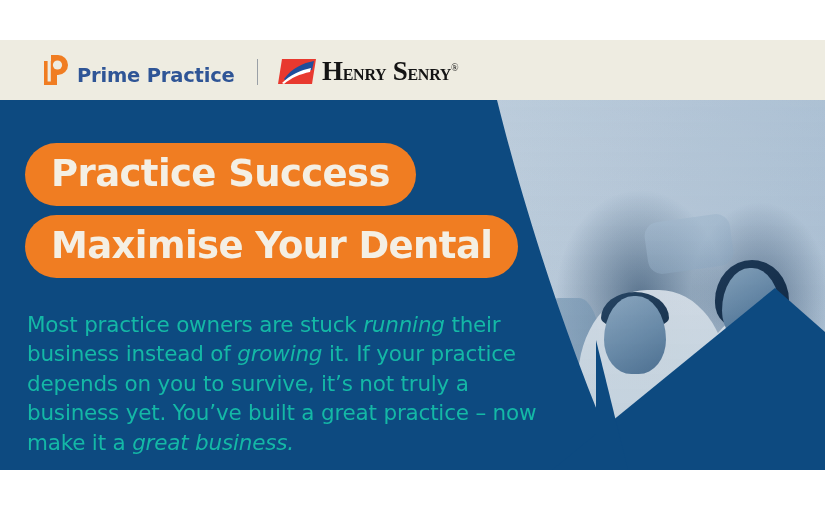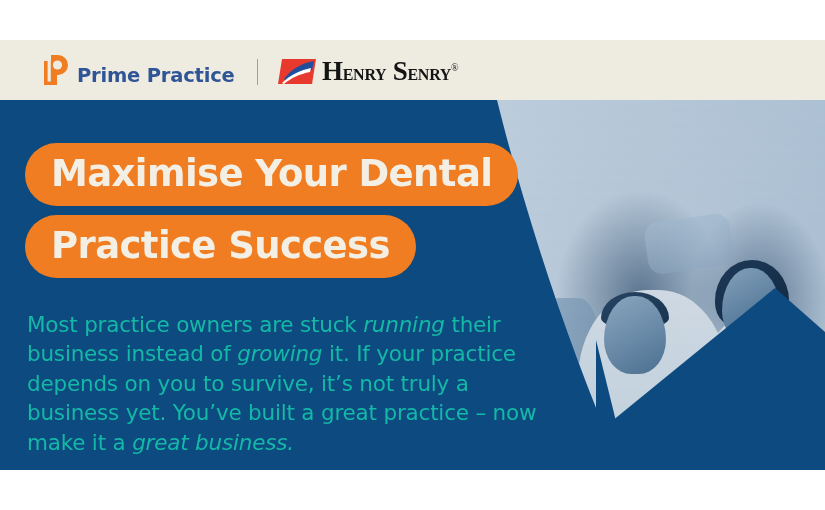--- a/index.html
+++ b/index.html
@@ -293,20 +293,20 @@
       <div class="head-b"></div>
 
       <div class="photo-tint"></div>
     </div>
 
     <div class="navy-panel"></div>
     <div class="navy-wedge"></div>
     <div class="navy-sliver"></div>
 
     <div class="headline">
+      <span class="pill">Practice Success</span>
       <span class="pill">Maximise Your Dental</span>
-      <span class="pill">Practice Success</span>
     </div>
 
     <p class="body-copy"><span>Most practice owners are stuck </span><em>running</em><span> their business instead of </span><em>growing</em><span> it. If your practice depends on you to survive, it’s not truly a business yet. You’ve built a great practice – now make it a </span><em>great business.</em></p>
 
   </div>
 </div>
 
 </body></html>

